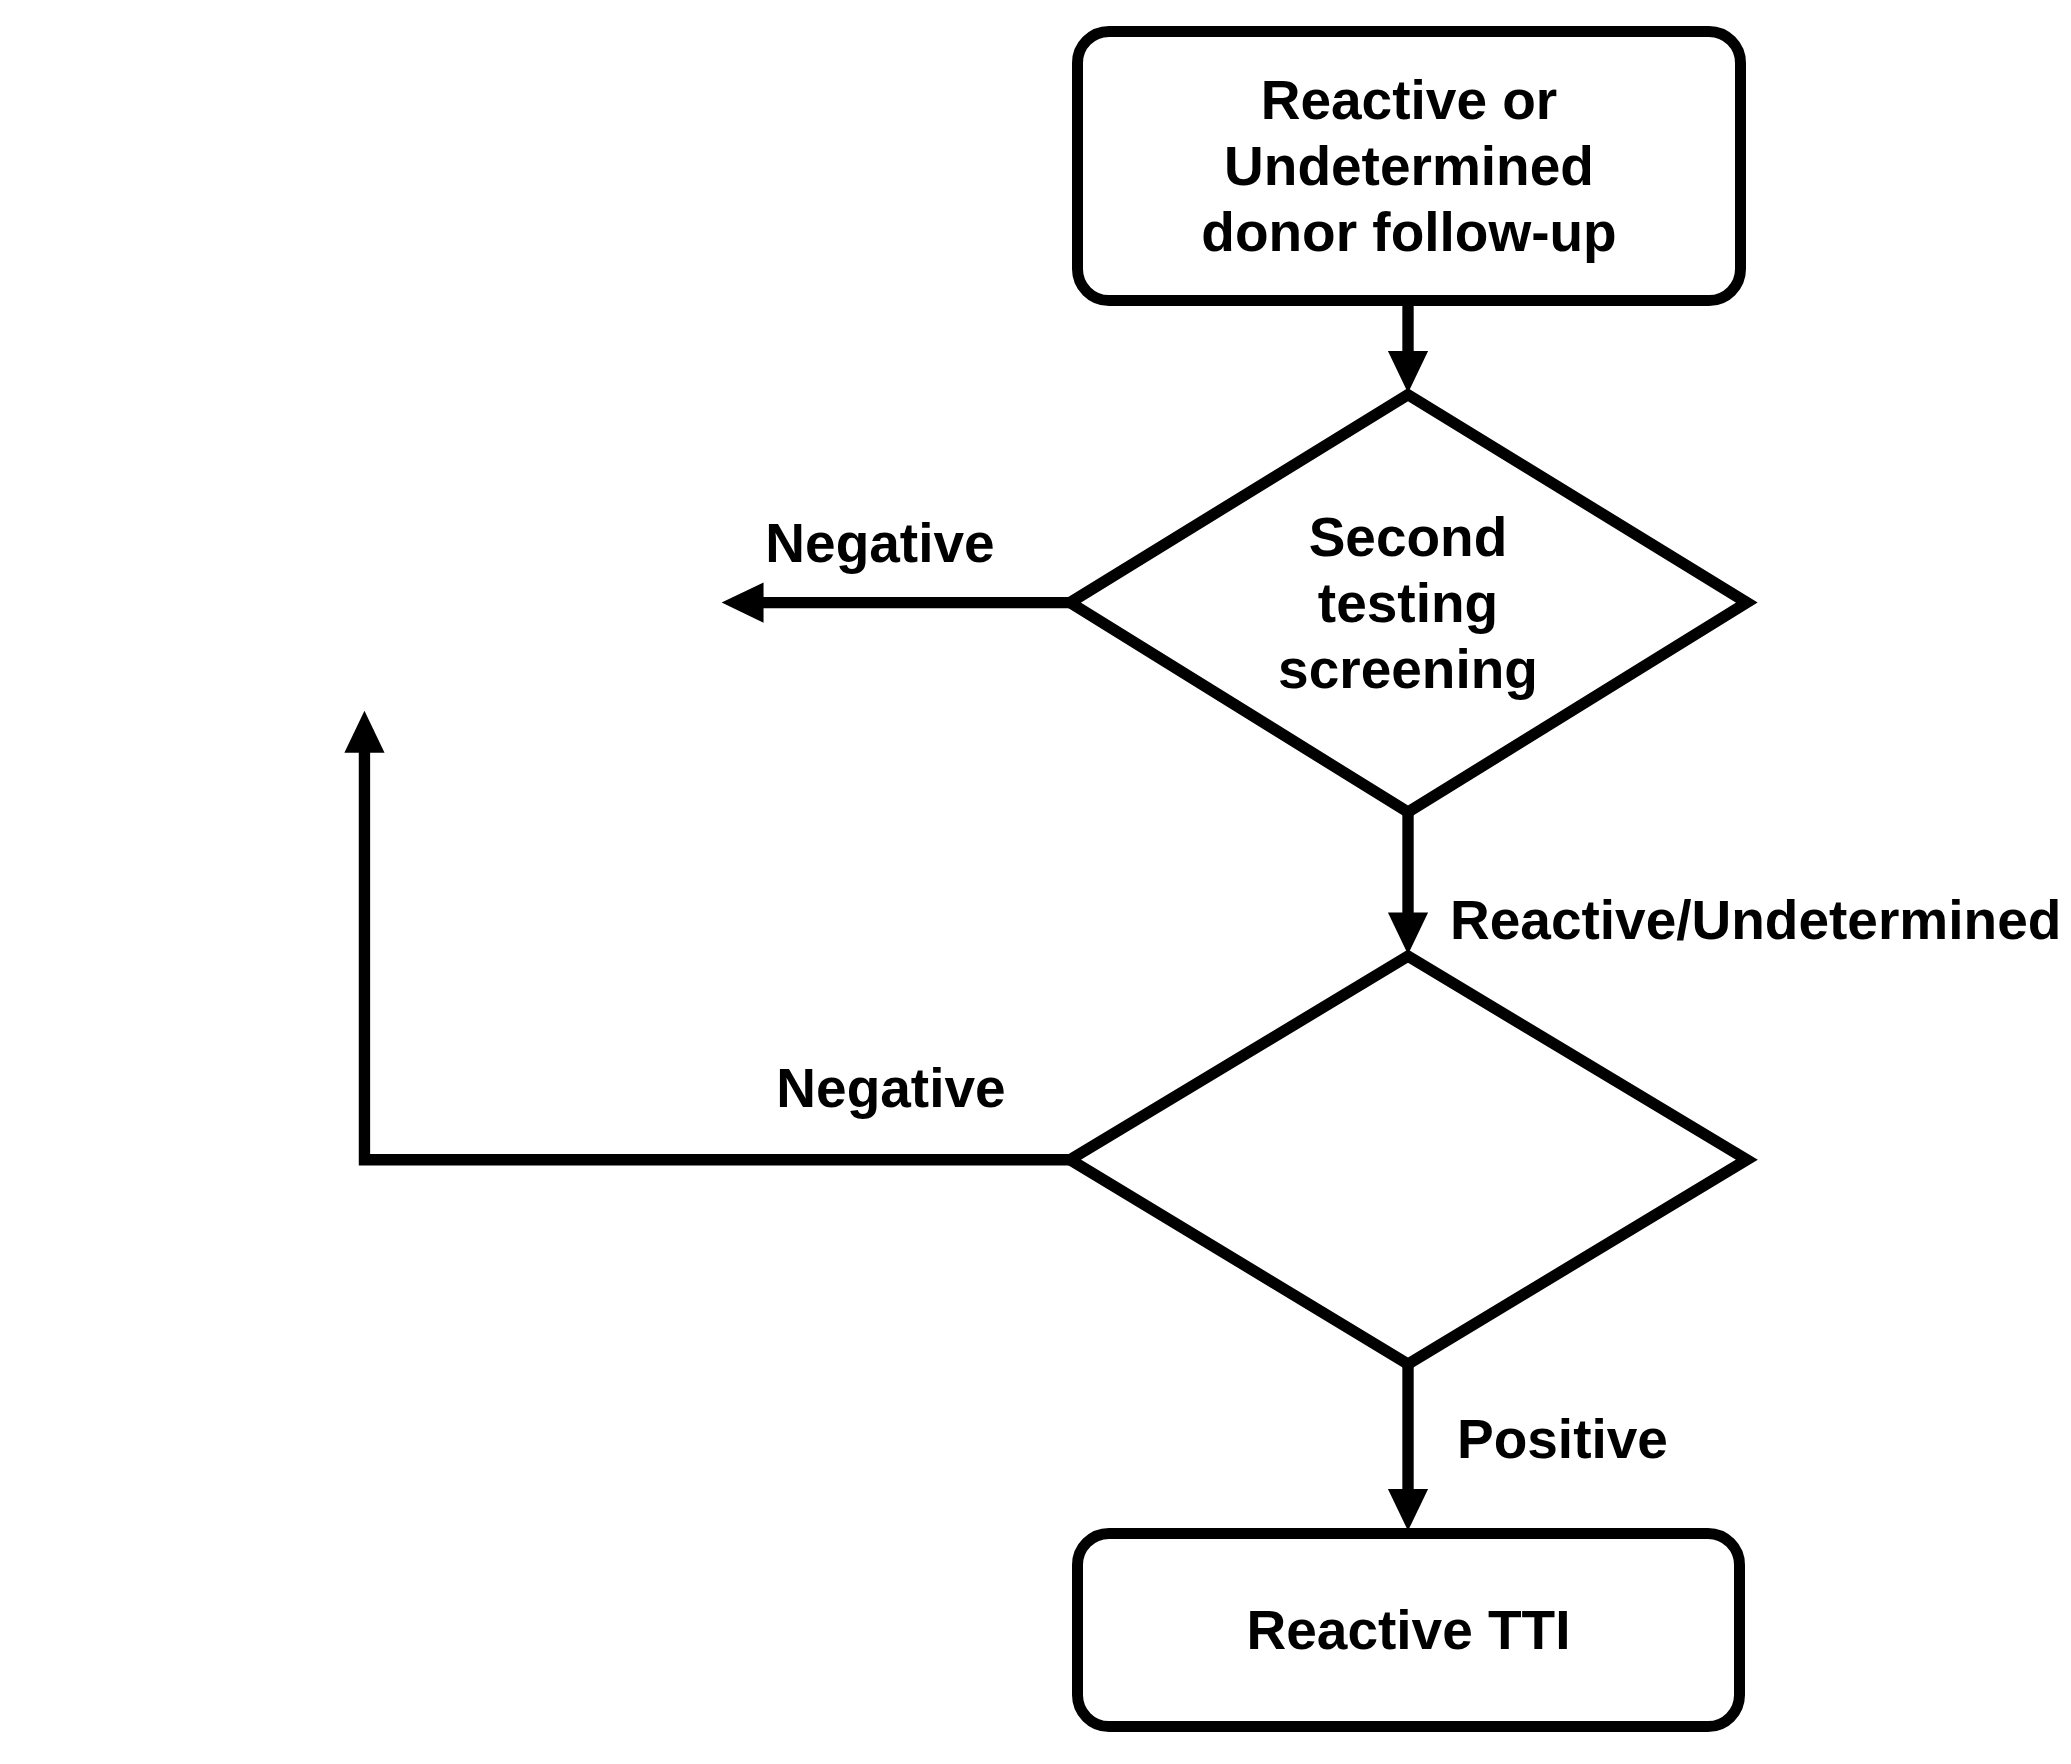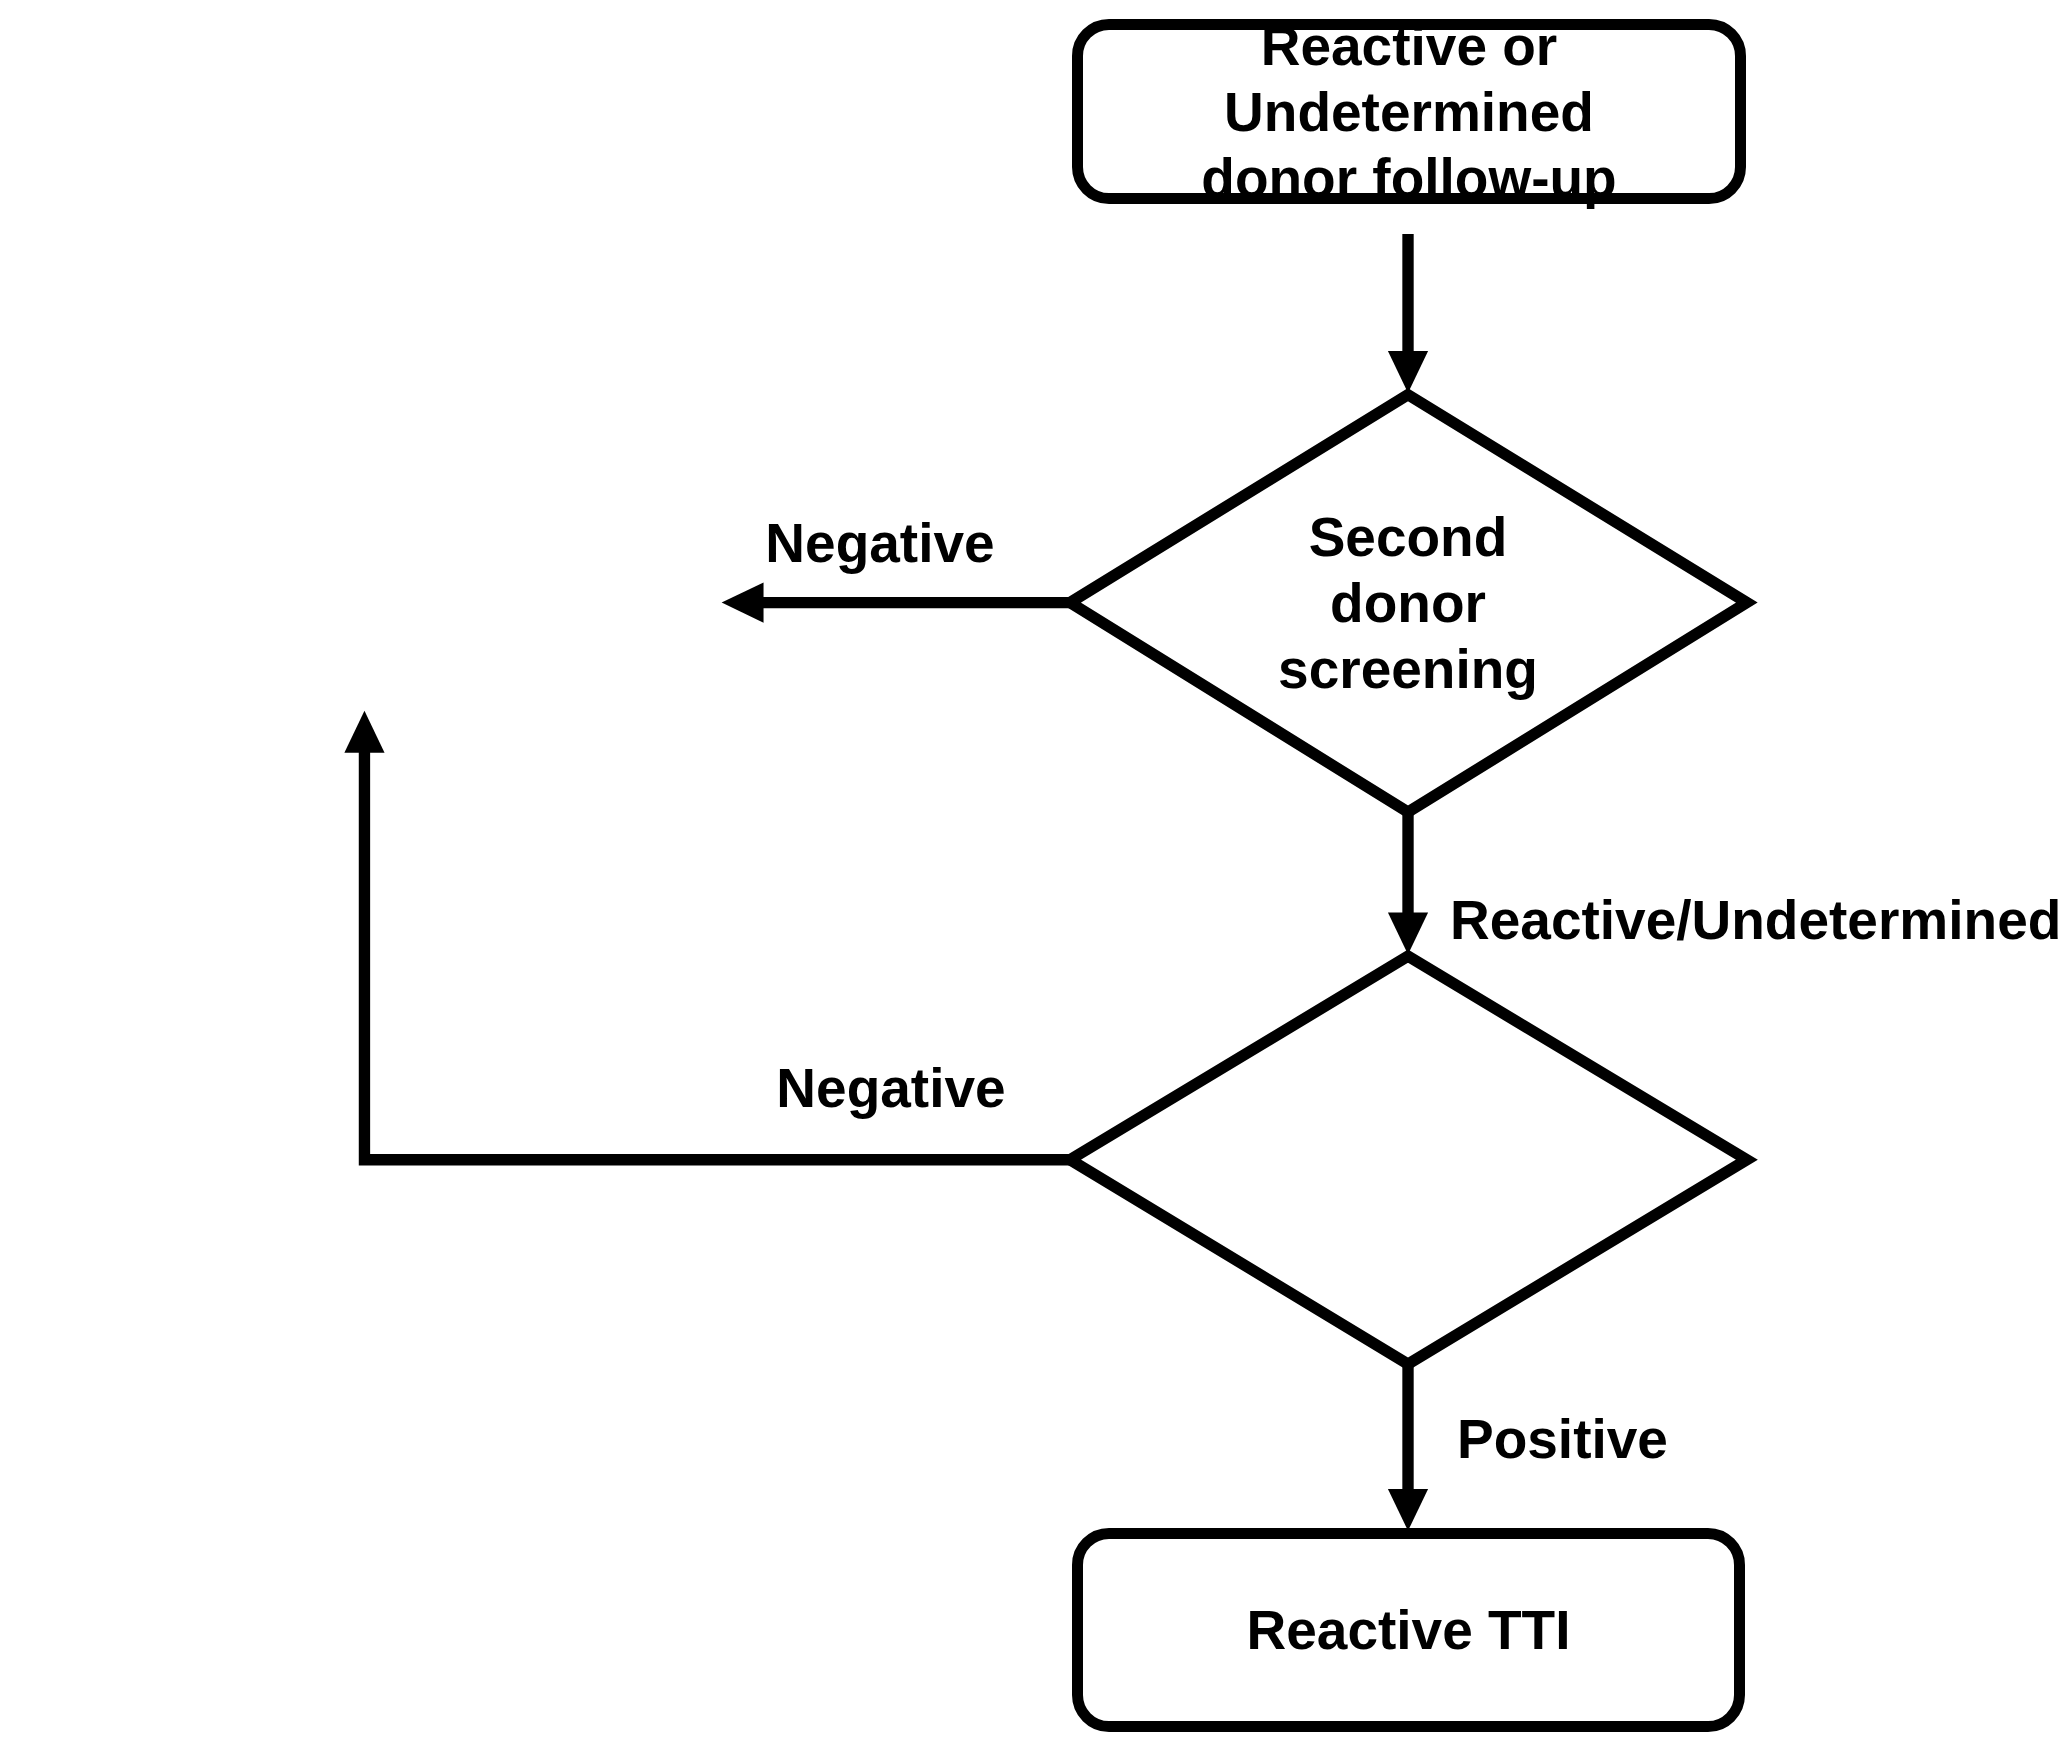--- a/index.html
+++ b/index.html
@@ -86,34 +86,34 @@
     <polyline class="edge-line" points="1225,1328 417,1328 417,858"></polyline>
     <polygon class="arrowhead" points="417,814 394,862 440,862"></polygon>
 
     <line class="edge-line" x1="1612" y1="1560" x2="1612" y2="1708"></line>
     <polygon class="arrowhead" points="1612,1753 1589,1705 1635,1705"></polygon>
 
     <polygon class="shape" points="1612,452 2000,690 1612,930 1225,690"></polygon>
     <polygon class="shape" points="1612,1095 2000,1328 1612,1562 1225,1328"></polygon>
   </svg>
 
-  <div class="node" style="left:1072px; top:19px; width:674px; height:185px;">
+  <div class="node" style="left:1072px; top:26px; width:674px; height:280px;">
     <div class="node-text">Reactive or
 Undetermined
 donor follow-up</div>
   </div>
 
 
   <div class="node" style="left:1072px; top:1528px; width:673px; height:204px;">
     <div class="node-text">Reactive TTI</div>
   </div>
 
   <div class="decision-label" style="left:1408px; top:603px;">
     <div class="decision-text">Second
-donor
+testing
 screening</div>
   </div>
 
 
   <div class="edge-label center-anchor" style="left:880px; top:543px;">Negative</div>
 
   <div class="edge-label left-anchor" style="left:1450px; top:920px;">Reactive/Undetermined</div>
 
   <div class="edge-label center-anchor" style="left:891px; top:1088px;">Negative</div>
 

